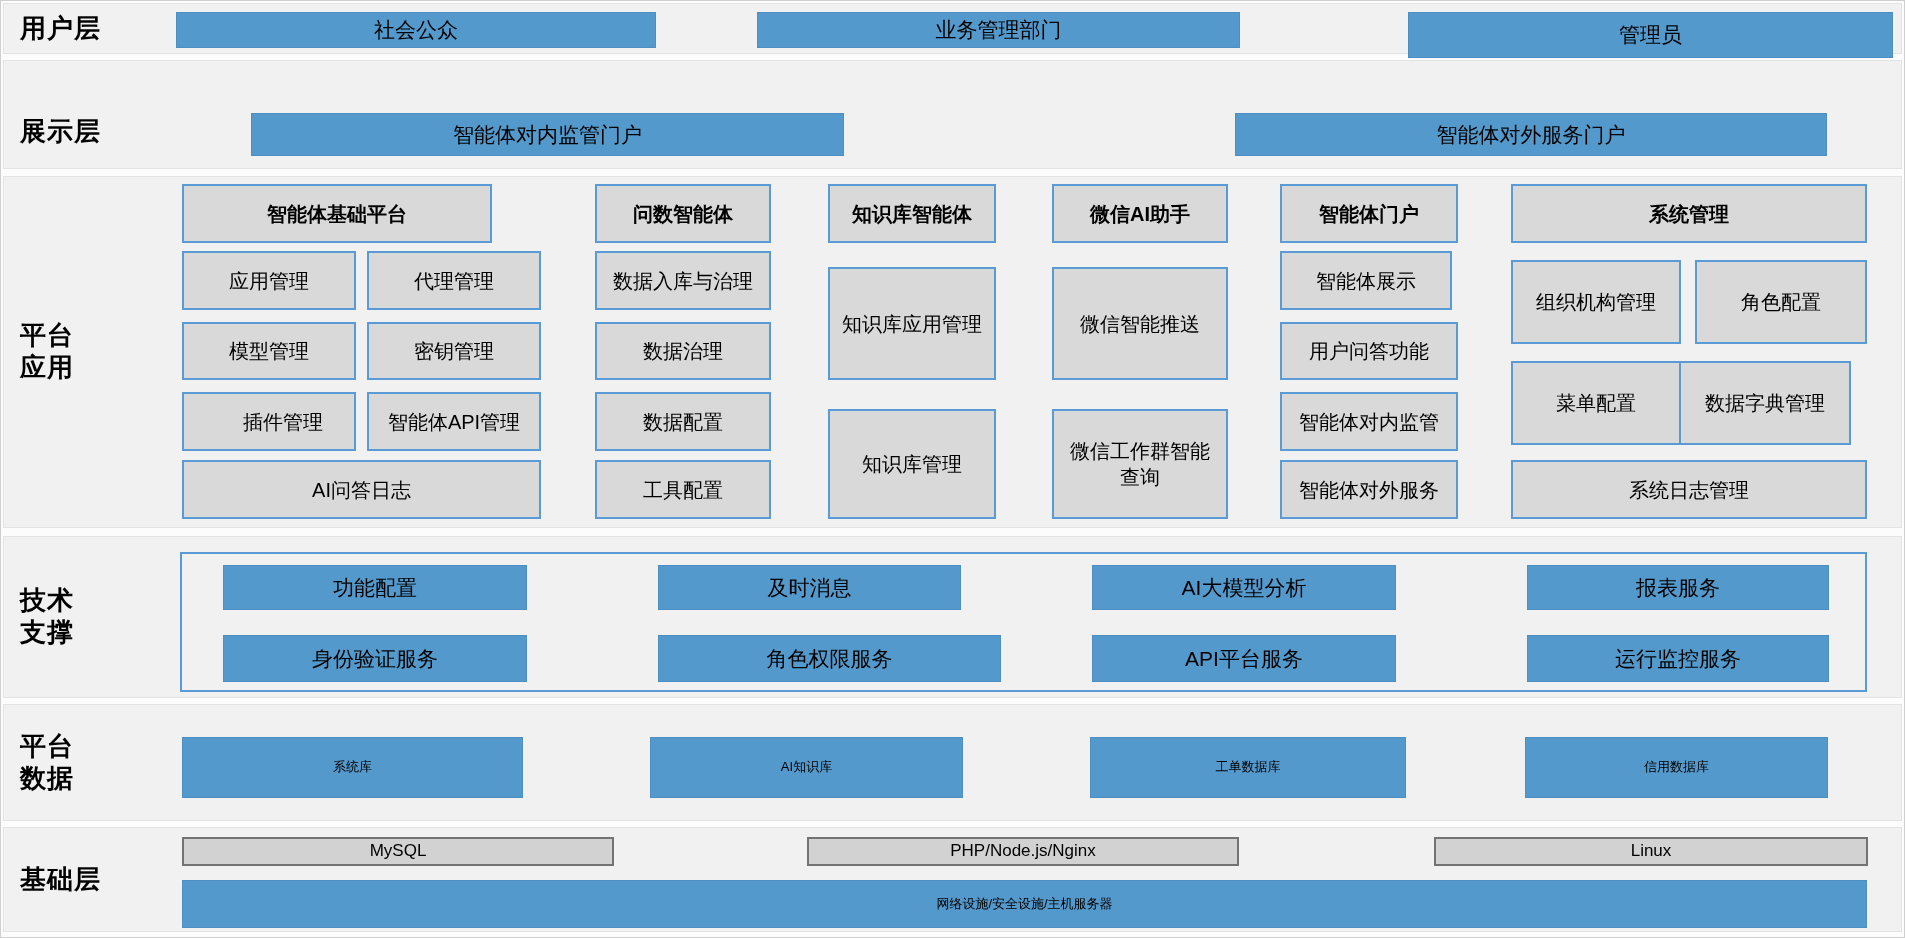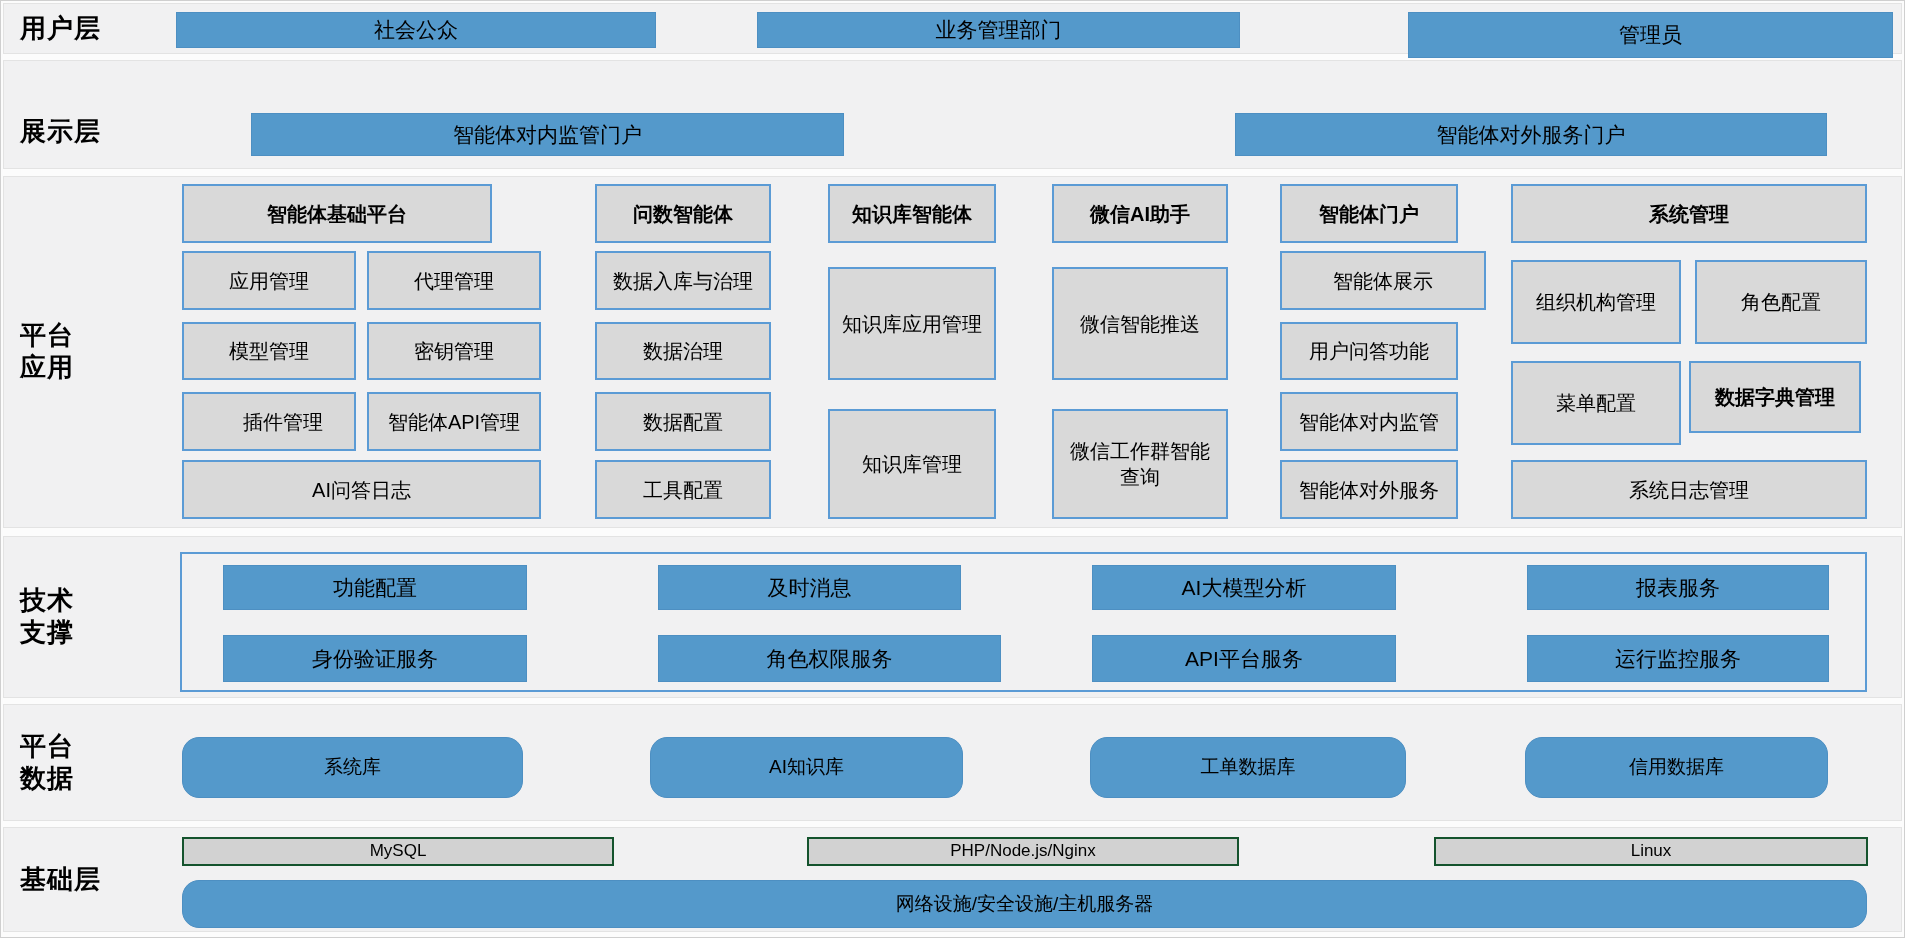--- a/index.html
+++ b/index.html
@@ -17,24 +17,24 @@
     justify-content:center;align-items:flex-start;
     font-size:26px;font-weight:bold;line-height:1.22;letter-spacing:1px;color:#000;
   }
   .box{
     position:absolute;display:flex;align-items:center;justify-content:center;
     text-align:center;box-sizing:border-box;font-size:20px;line-height:1.3;
   }
   .blue{background:#5499cb;border:1px solid #4d8fc2;}
   .grayb{background:#d9d9d9;border:2px solid #5b9bd5;}
   .grayb.hdr{font-weight:bold;}
-  .graytech{background:#d2d2d2;border:2px solid #14532d;font-size:17px;}
+  .graytech{background:#d2d2d2;border:2px solid #737373;font-size:17px;}
   .outer-frame{position:absolute;border:2px solid #5b9bd5;box-sizing:border-box;background:transparent;}
   .fs21{font-size:21px;}
-  .fs19{font-size:19px;border-radius:17px;}
+  .fs19{font-size:13px;}
   .pad12{padding:0 12px;}
 </style>
 </head>
 <body>
 
 <div class="page">
 
   <section class="band" style="top:2px;height:51px;">
     <div class="layer-label" style="top:0;bottom:0;">
       <span>用户层</span>
@@ -84,32 +84,32 @@
     </div>
 
     <div style="position:absolute;left:1048px;top:0;width:176px;height:100%;">
       <div class="box grayb hdr" style="left:0;top:7px;width:176px;height:59px;">微信AI助手</div>
       <div class="box grayb" style="left:0;top:90px;width:176px;height:113px;">微信智能推送</div>
       <div class="box grayb pad12" style="left:0;top:232px;width:176px;height:110px;">微信工作群智能查询</div>
     </div>
 
     <div style="position:absolute;left:1276px;top:0;width:178px;height:100%;padding-left:40px;">
       <div class="box grayb hdr" style="left:0;top:7px;width:178px;height:59px;">智能体门户</div>
-      <div class="box grayb" style="left:0;top:74px;width:206px;height:59px;">智能体展示</div>
+      <div class="box grayb" style="left:0;top:74px;width:172px;height:59px;">智能体展示</div>
       <div class="box grayb" style="left:0;top:145px;width:178px;height:58px;">用户问答功能</div>
       <div class="box grayb" style="left:0;top:215px;width:178px;height:59px;">智能体对内监管</div>
       <div class="box grayb" style="left:0;top:283px;width:178px;height:59px;">智能体对外服务</div>
     </div>
 
     <div style="position:absolute;left:1507px;top:0;width:356px;height:100%;">
       <div class="box grayb hdr" style="left:0;top:7px;width:356px;height:59px;">系统管理</div>
       <div class="box grayb" style="left:0;top:83px;width:170px;height:84px;">组织机构管理</div>
       <div class="box grayb" style="left:184px;top:83px;width:172px;height:84px;">角色配置</div>
       <div class="box grayb" style="left:0;top:184px;width:170px;height:84px;">菜单配置</div>
-      <div class="box grayb" style="left:178px;top:184px;width:172px;height:72px;font-weight:bold;">数据字典管理</div>
+      <div class="box grayb" style="left:168px;top:184px;width:172px;height:84px;">数据字典管理</div>
       <div class="box grayb" style="left:0;top:283px;width:356px;height:59px;">系统日志管理</div>
     </div>
   </section>
 
   <section class="band" style="top:535px;height:162px;">
     <div class="layer-label" style="top:0;bottom:0;">
       <span>技术</span>
       <span>支撑</span>
     </div>
     <div class="outer-frame" style="left:176px;top:15px;width:1687px;height:140px;"></div>

